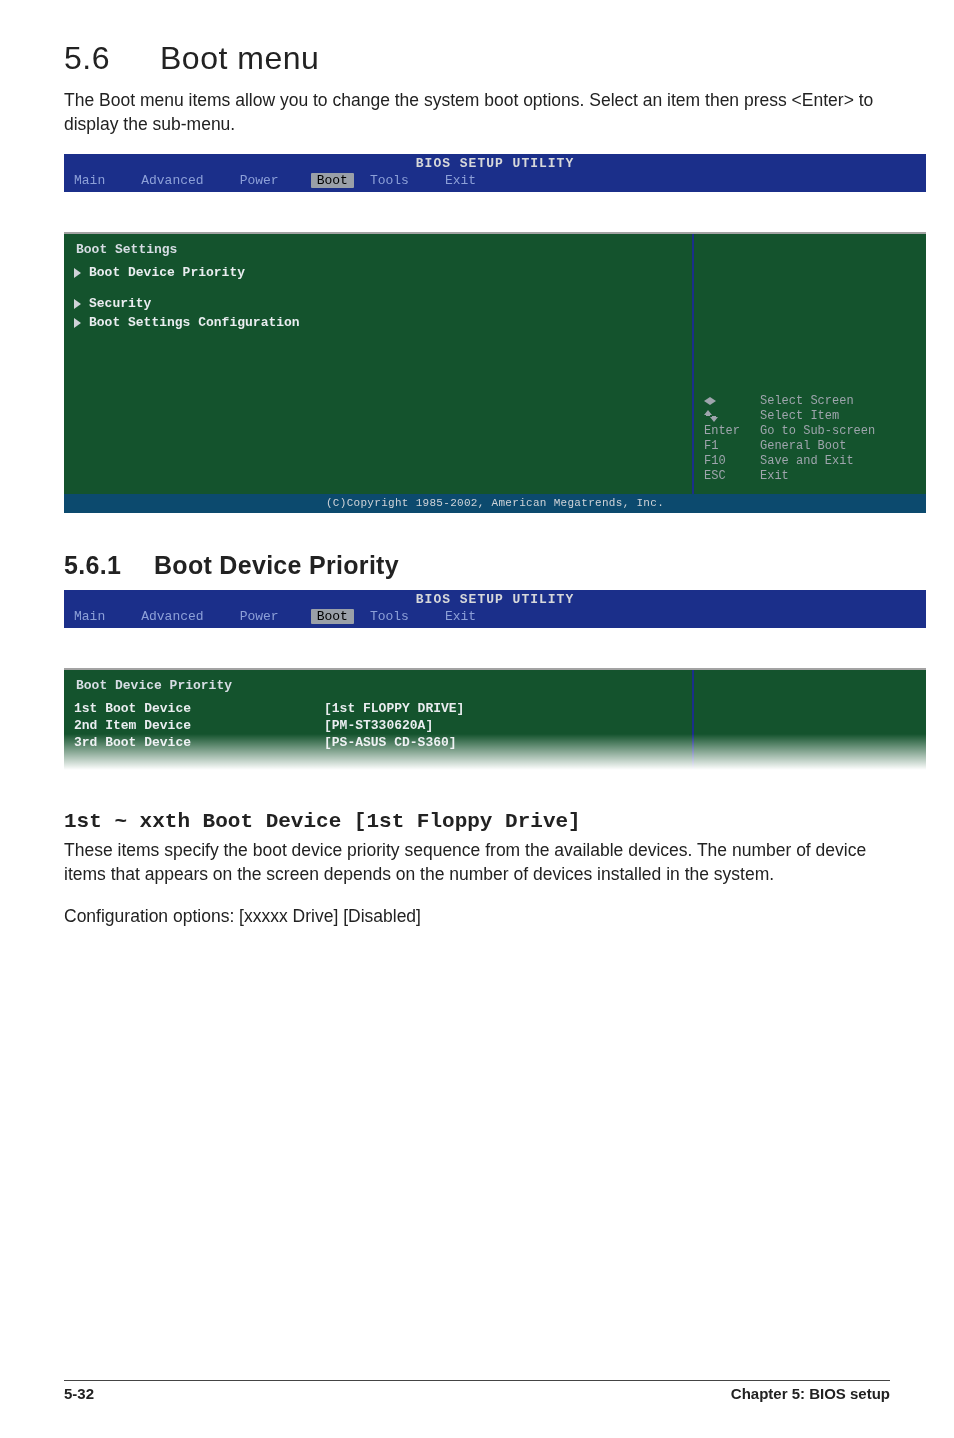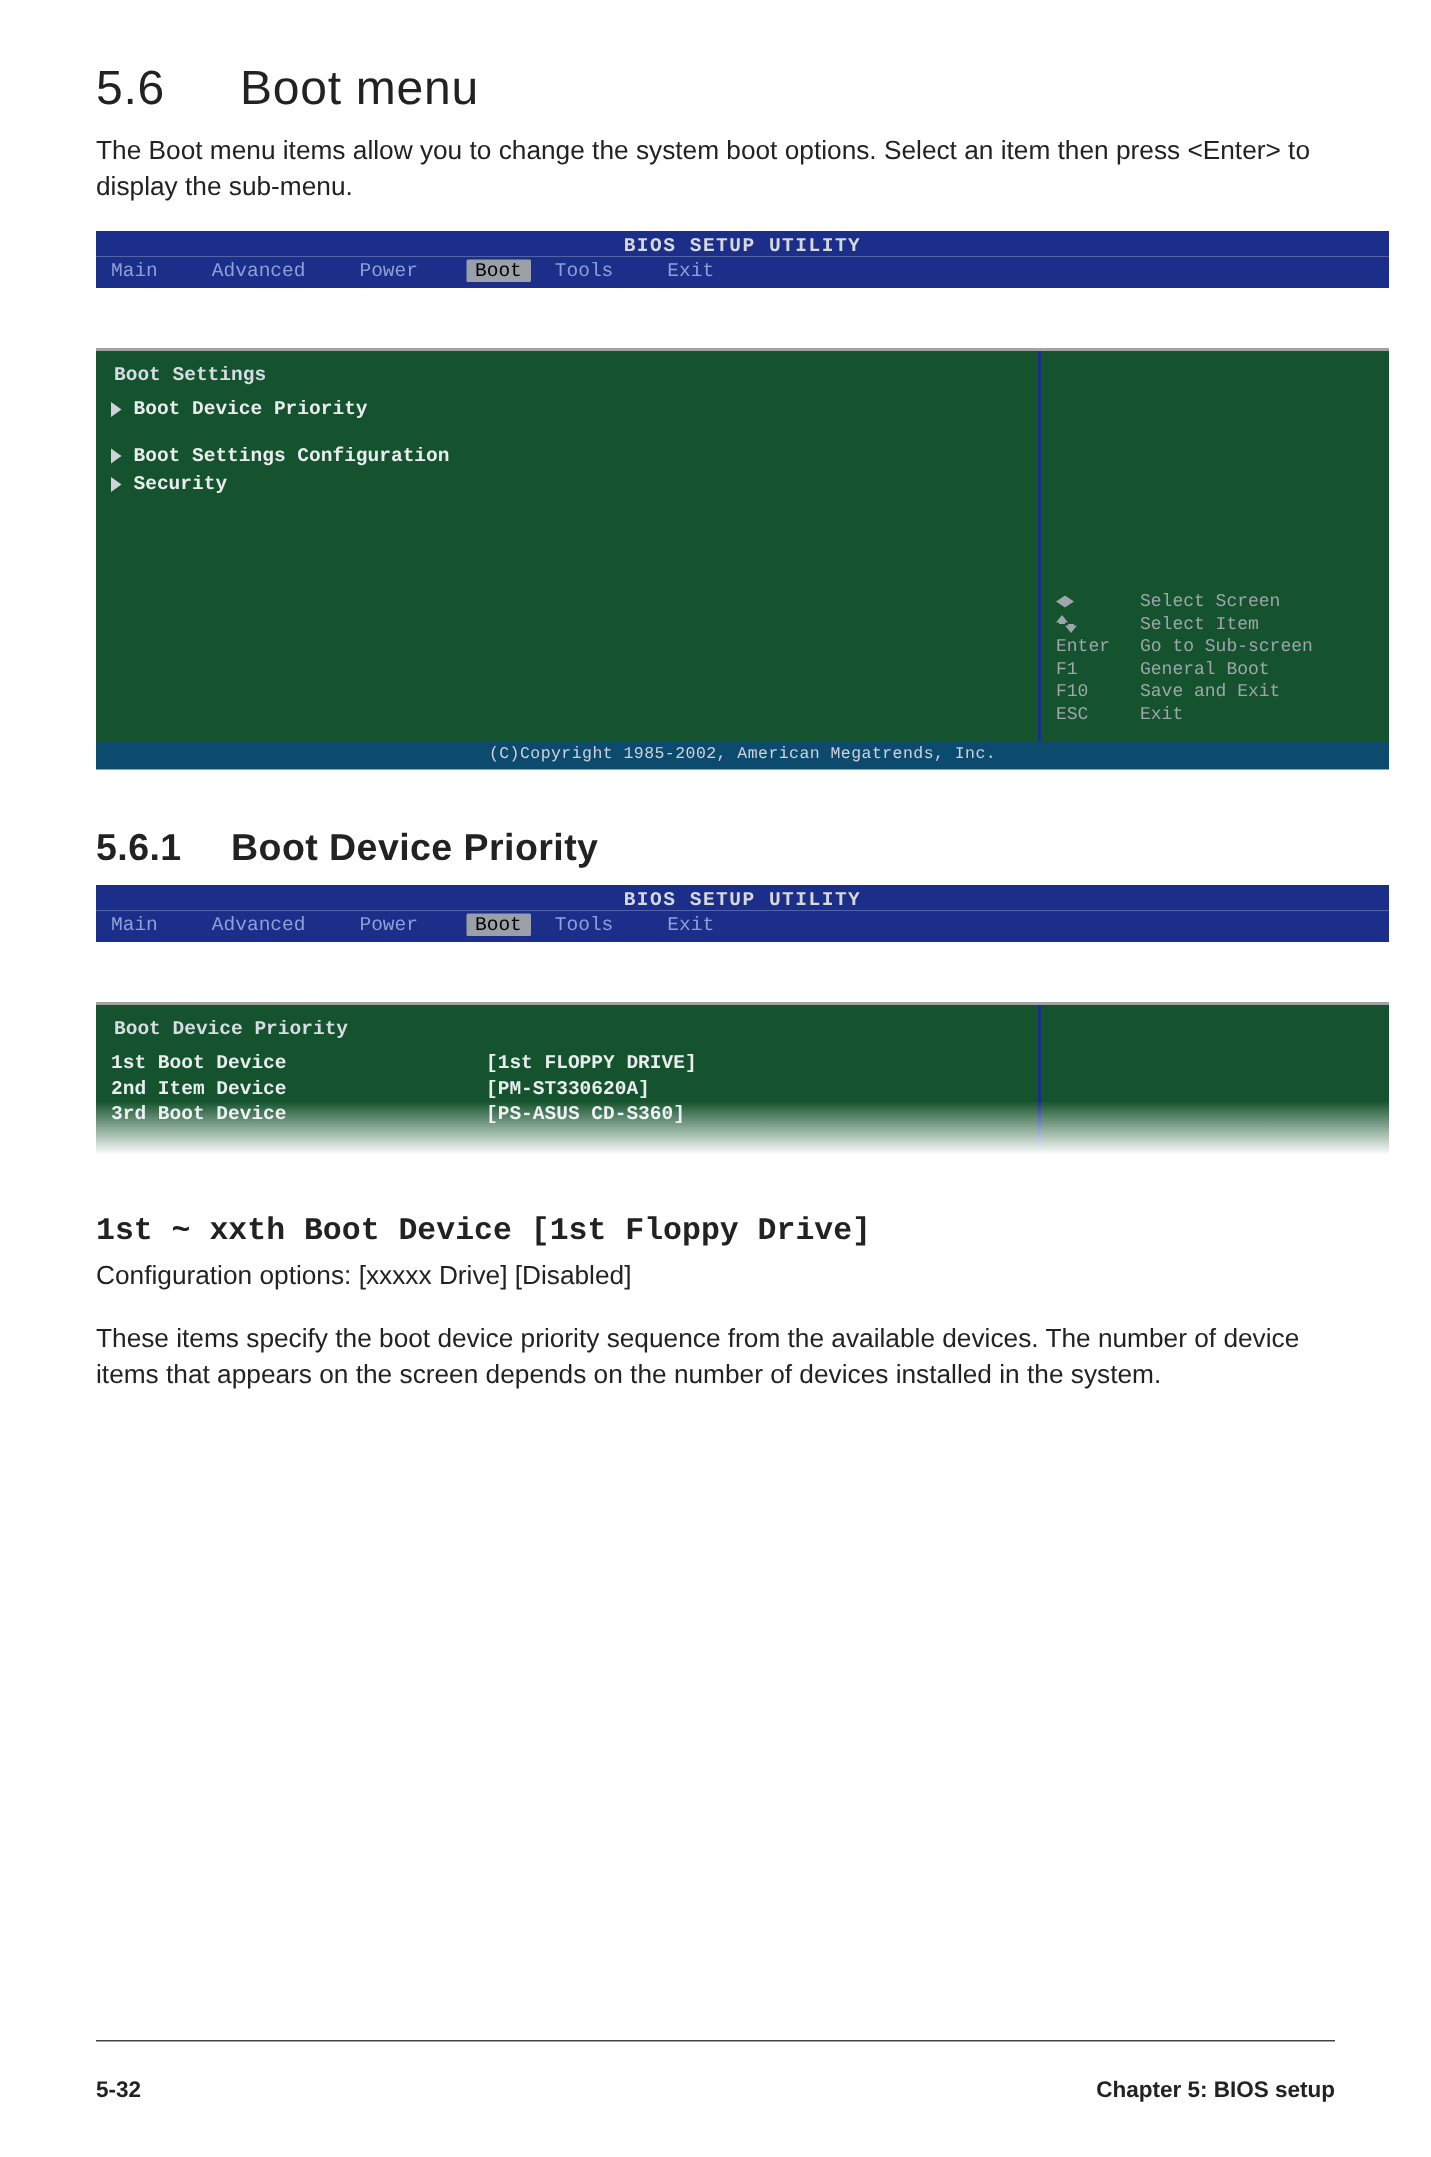--- a/index.html
+++ b/index.html
@@ -152,21 +152,21 @@
     font-weight: 900;
     margin: 32px 0 6px 0;
     font-family: Liberation Mono, monospace;
   }
   
   .page-footer {
     position: absolute;
     left: 64px; right: 64px;
     bottom: 36px;
     border-top: 1px solid #444;
-    padding-top: 24px;
+    padding-top: 4px;
     display: flex;
     justify-content: space-between;
     font-size: 15px;
     font-weight: 700;
   }
 </style>
 </head>
 <body>
 
 <div class="page">
@@ -190,25 +190,25 @@
     <div class="bios-body">
       <div class="bios-left">
         <div class="bios-heading">Boot Settings</div>
         <div class="bios-item-row">
           <span class="tri"></span>
           <span class="bios-item-text">Boot Device Priority</span>
         </div>
         <div style="height:8px"></div>
         <div class="bios-item-row">
           <span class="tri"></span>
-          <span class="bios-item-text">Boot Settings Configuration</span>
+          <span class="bios-item-text">Security</span>
         </div>
         <div class="bios-item-row">
           <span class="tri"></span>
-          <span class="bios-item-text">Security</span>
+          <span class="bios-item-text">Boot Settings Configuration</span>
         </div>
       </div>
       <div class="bios-right">
         <div class="bios-help">
           <div class="help-row">
             <span class="help-key">
               <svg width="22" height="10">
                   <polygon points="0,5 6,1 6,3 8,3 8,7 6,7 6,9" fill="#9fa5ad"></polygon>
                   <polygon points="22,5 16,1 16,3 14,3 14,7 16,7 16,9" fill="#9fa5ad" transform="translate(-10,0)"></polygon>
                 </svg>
@@ -275,21 +275,21 @@
           <span class="kv-key">3rd Boot Device</span>
           <span class="kv-val">[PS-ASUS CD-S360]</span>
         </div>
       </div>
       <div class="bios-right"></div>
     </div>
     <div class="fade-mask"></div>
   </div>
 
   <h3 class="subhead">1st ~ xxth Boot Device [1st Floppy Drive]</h3>
+  <p class="body-text">These items specify the boot device priority sequence from the available devices. The number of device items that appears on the screen depends on the number of devices installed in the system.</p>
   <p class="body-text">Configuration options: [xxxxx Drive] [Disabled]</p>
-  <p class="body-text">These items specify the boot device priority sequence from the available devices. The number of device items that appears on the screen depends on the number of devices installed in the system.</p>
 
 </div>
 
 <div class="page-footer">
   <span>5-32</span>
   <span>Chapter 5: BIOS setup</span>
 </div>
 
 </body></html>

